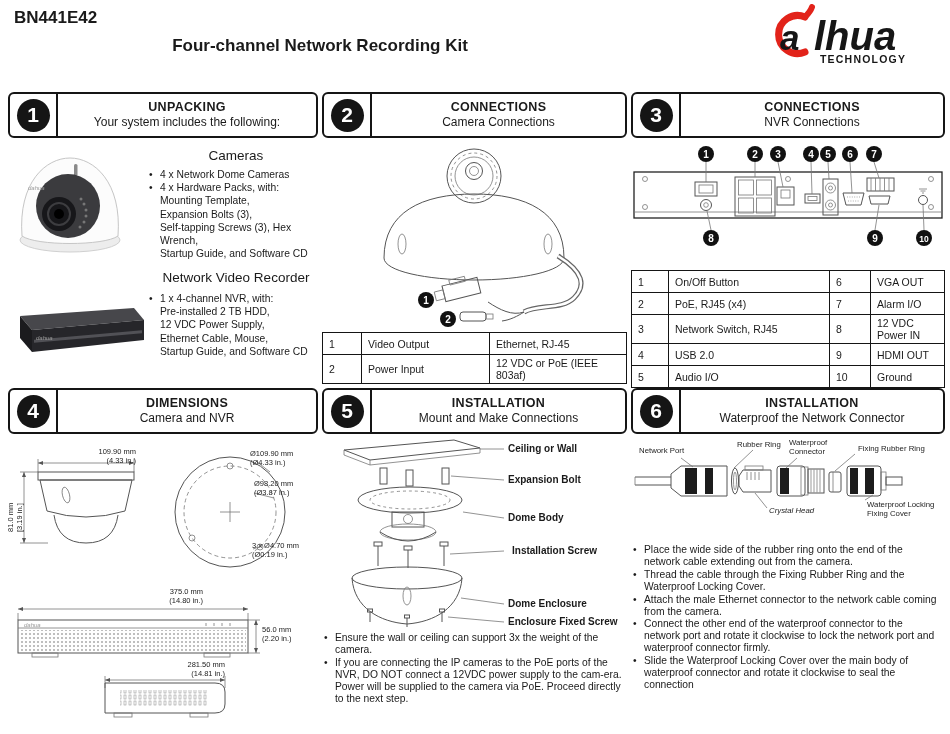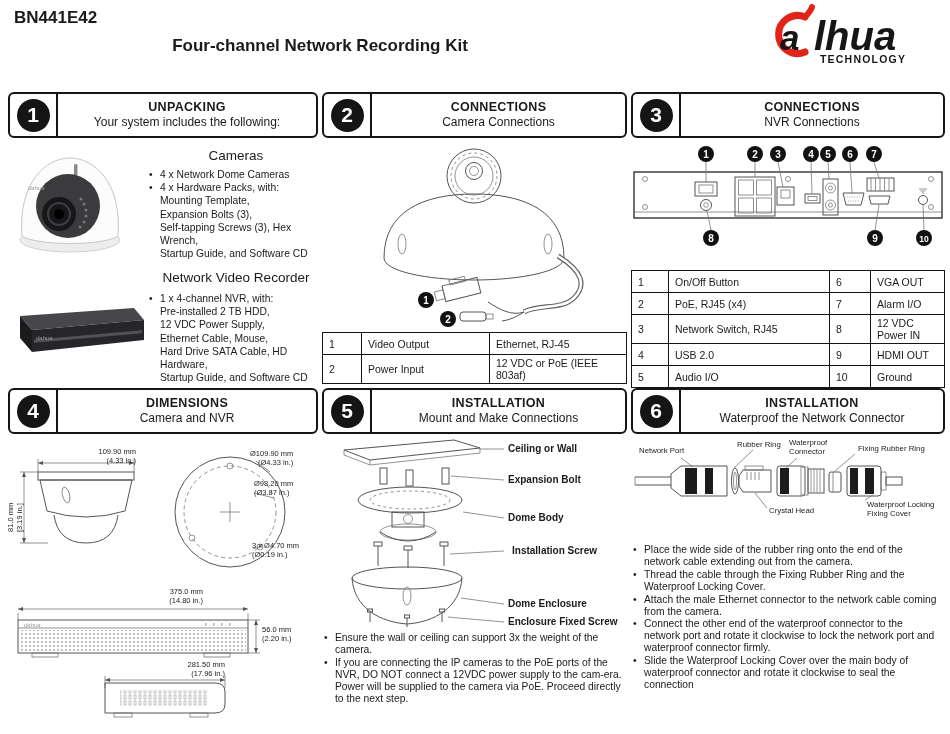--- a/index.html
+++ b/index.html
@@ -134,24 +134,20 @@
       <div class="bline">
           <span class="bdot"></span>
           <span>12 VDC Power Supply,</span>
         </div>
       <div class="bline">
           <span class="bdot"></span>
           <span>Ethernet Cable, Mouse,</span>
         </div>
       <div class="bline">
           <span class="bdot"></span>
-          <span>Hard Drive SATA Cable, HD Hardware,</span>
-        </div>
-      <div class="bline">
-          <span class="bdot"></span>
           <span>Startup Guide, and Software CD</span>
         </div>
     </div>
 
     <div class="diag" style="left:0px;top:206px;">
       <svg width="138" height="62" viewBox="0 0 138 62">
         <polygon points="12,18 126,10 136,22 24,32" fill="#47474b"></polygon>
         <polygon points="24,32 136,22 136,42 24,54" fill="#26262a"></polygon>
         <polygon points="12,18 24,32 24,54 12,40" fill="#1b1b1e"></polygon>
         <rect x="26" y="44" width="108" height="3" transform="skewY(-5)" fill="#515156"></rect>
@@ -436,21 +432,21 @@
         <rect x="112" y="254" width="88" height="16" fill="url(#vent)" stroke="none"></rect>
         <rect x="106" y="277" width="18" height="4" class="lnthin"></rect>
         <rect x="182" y="277" width="18" height="4" class="lnthin"></rect>
       </svg>
     </div>
 
     <div class="dim" style="left:28px;top:60px;width:100px;">
       <span>109.90 mm</span><br>
       <span>(4.33 in.)</span>
     </div>
-    <div class="dim left" style="left:242px;top:62px;text-align:right;">
+    <div class="dim left" style="left:242px;top:62px;">
       <span>Ø109.90 mm</span><br>
       <span>(Ø4.33 in.)</span>
     </div>
     <div class="dim left" style="left:246px;top:92px;">
       <span>Ø98.20 mm</span><br>
       <span>(Ø3.87 in.)</span>
     </div>
     <div class="dim left" style="left:244px;top:154px;">
       <span>3 x Ø4.70 mm</span><br>
       <span>(Ø0.19 in.)</span>
@@ -458,21 +454,21 @@
     <div class="dim" style="left:55px;top:200px;width:140px;">
       <span>375.0 mm</span><br>
       <span>(14.80 in.)</span>
     </div>
     <div class="dim left" style="left:254px;top:238px;">
       <span>56.0 mm</span><br>
       <span>(2.20 in.)</span>
     </div>
     <div class="dim" style="left:97px;top:273px;width:120px;">
       <span>281.50 mm</span><br>
-      <span>(17.96 in.)</span>
+      <span>(14.81 in.)</span>
     </div>
   </div>
 
   <div class="sec" style="left:322px;top:388px;width:305px;height:346px;">
     <div class="sec-head">
       <div class="sec-numcell">
         <div class="badge">5</div>
       </div>
       <div class="sec-titles">
         <div class="sec-title">INSTALLATION</div>
@@ -606,21 +602,21 @@
       </svg>
     </div>
 
     <div class="wlabel" style="left:8px;top:58px;">Network Port</div>
     <div class="wlabel" style="left:106px;top:52px;">Rubber Ring</div>
     <div class="wlabel" style="left:158px;top:50px;text-align:left;">
       <span>Waterproof</span><br>
       <span>Connector</span>
     </div>
     <div class="wlabel" style="left:227px;top:56px;">Fixing Rubber Ring</div>
-    <div class="wlabel" style="left:138px;top:118px;">Crystal Head</div>
+    <div class="wlabel" style="left:138px;top:118px;font-style:italic;">Crystal Head</div>
     <div class="wlabel" style="left:236px;top:112px;">
       <span>Waterproof Locking</span><br>
       <span>Fixing Cover</span>
     </div>
 
     <div class="para" style="left:2px;top:156px;width:308px;">
       <div class="bline">
         <span class="bdot">•</span>
         <span>Place the wide side of the rubber ring onto the end of the network cable extending out from the camera.</span>
       </div>

